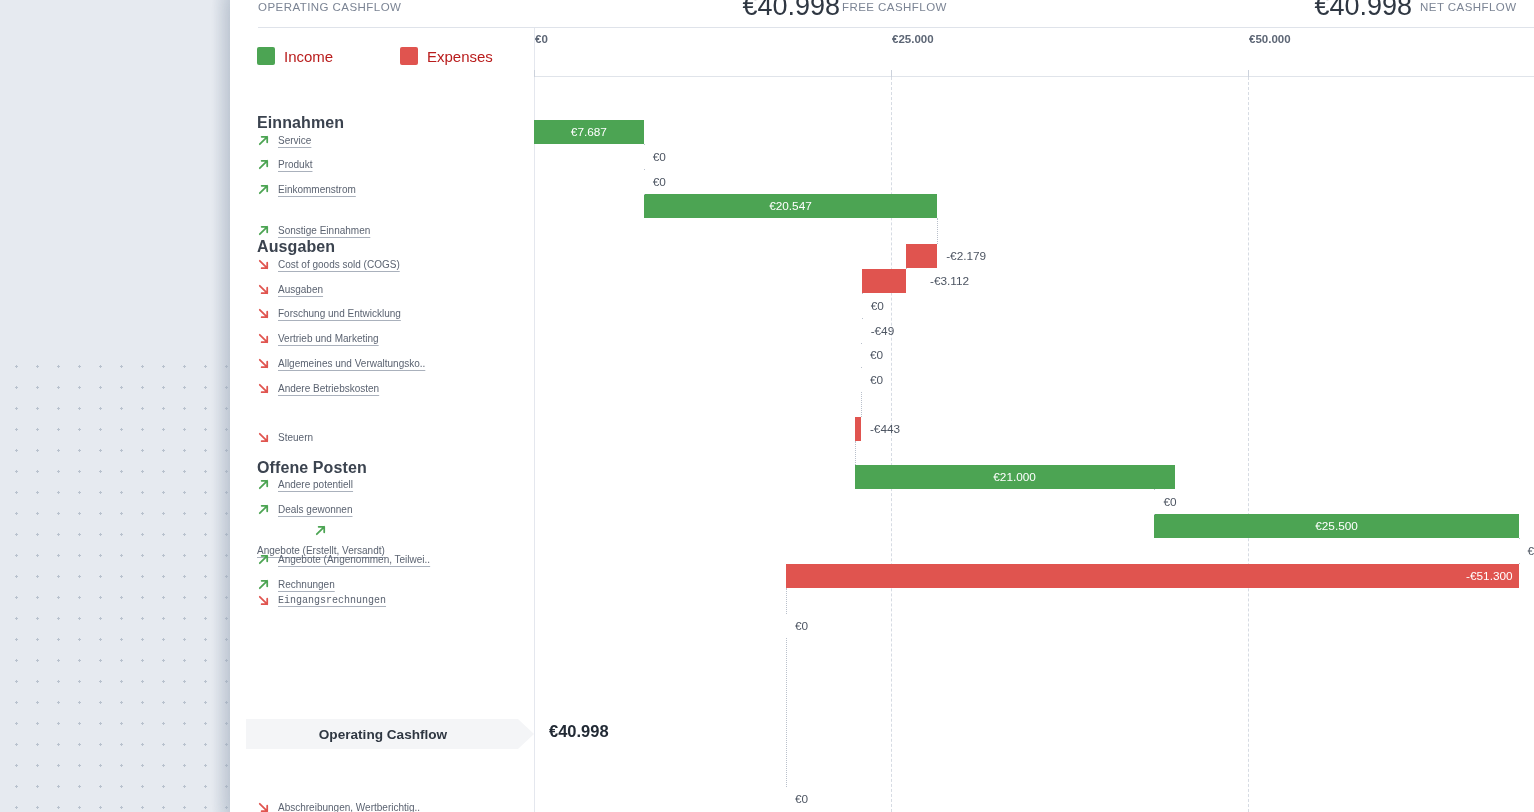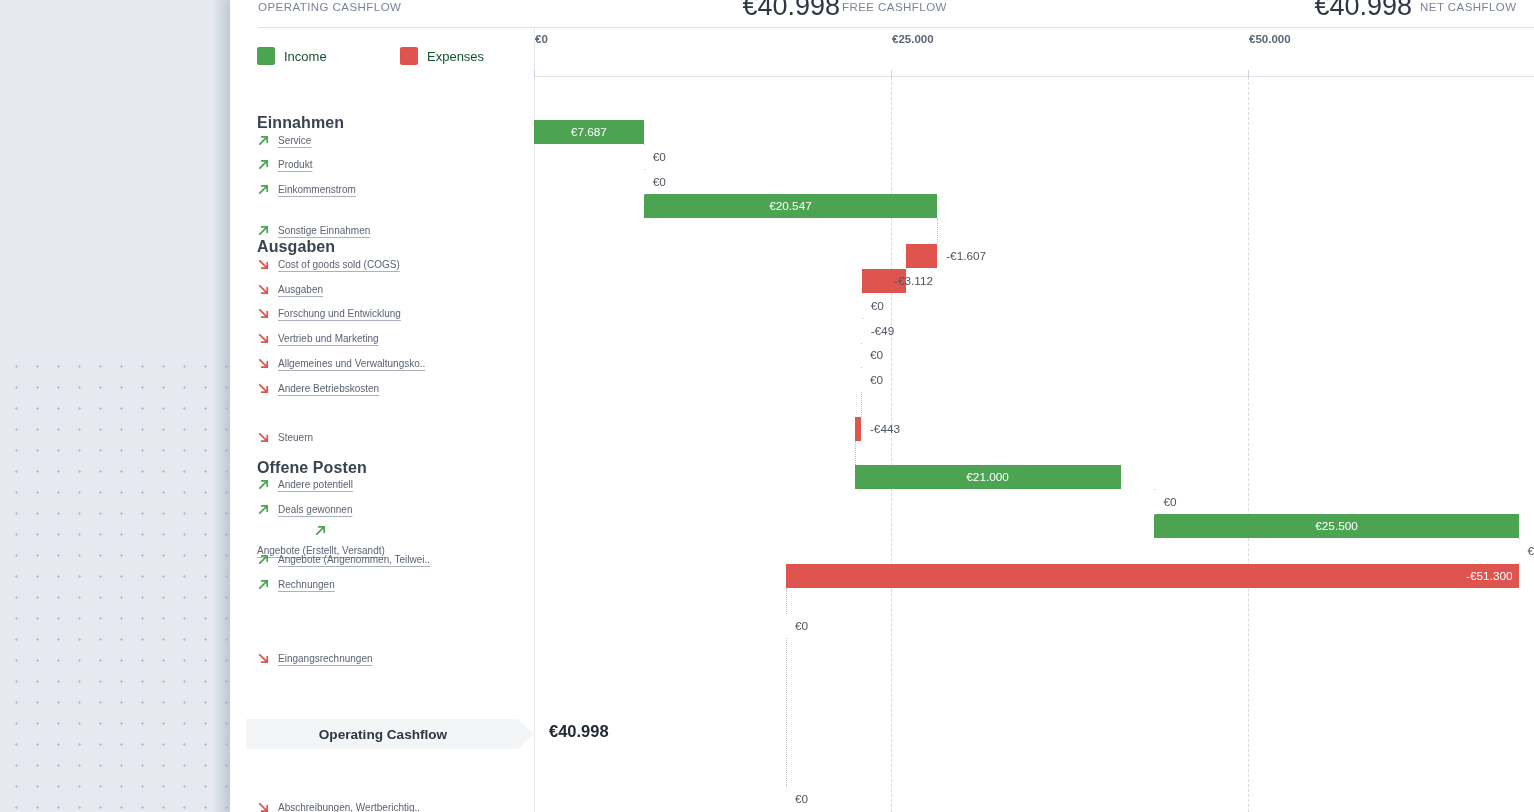--- a/index.html
+++ b/index.html
@@ -94,21 +94,21 @@
     left: 27px; top: 19px;
     width: 260px; height: 22px;
   }
   .legend-item {
     position: absolute;
     display: flex; align-items: center; gap: 9px;
   }
   .legend-item.income   { left: 0; }
   .legend-item.expenses { left: 143px; }
   .swatch { width: 18px; height: 18px; border-radius: 2px; }
-  .legend-text { font-size: 13px; color: #14532d; }
+  .legend-text { font-size: 15px; color: #b91c1c; }
 
   .grp-title {
     position: absolute;
     left: 27px;
     font-size: 16px;
     font-weight: bold;
     color: #3b434f;
     letter-spacing: .1px;
   }
   .row-item {
@@ -353,21 +353,21 @@
             <path d="M3 11 L11 3 M5 3 L11 3 L11 9" stroke="#4ca453" stroke-width="1.9" fill="none" stroke-linecap="round" stroke-linejoin="round"></path>
           </svg>
           <span class="row-label">Angebote (Angenommen, Teilwei..</span>
         </div>
         <div class="row-item" style="top: 546px;">
           <svg viewBox="0 0 14 14" class="arrow">
             <path d="M3 11 L11 3 M5 3 L11 3 L11 9" stroke="#4ca453" stroke-width="1.9" fill="none" stroke-linecap="round" stroke-linejoin="round"></path>
           </svg>
           <span class="row-label">Rechnungen</span>
         </div>
-        <div class="row-item" style="top: 620px;">
+        <div class="row-item" style="top: 562px; font-family: Liberation Mono, monospace;">
           <svg viewBox="0 0 14 14" class="arrow">
             <path d="M3 3 L11 11 M11 5 L11 11 L5 11" stroke="#e0544f" stroke-width="1.9" fill="none" stroke-linecap="round" stroke-linejoin="round"></path>
           </svg>
           <span class="row-label">Eingangsrechnungen</span>
         </div>
         <div class="row-item" style="top: 769px;">
           <svg viewBox="0 0 14 14" class="arrow">
             <path d="M3 3 L11 11 M11 5 L11 11 L5 11" stroke="#e0544f" stroke-width="1.9" fill="none" stroke-linecap="round" stroke-linejoin="round"></path>
           </svg>
           <span class="row-label plain">Abschreibungen, Wertberichtig..</span>
@@ -399,30 +399,30 @@
     <div id="bars-layer">
         <div class="bar" style="left: 0px; top: 92px; width: 109.77px; background: rgb(76, 164, 83);">
           <span class="bar-text">€7.687</span>
         </div>
         <div class="bar-text outside" style="left: 118.77px; top: 121.8px;">€0</div>
         <div class="bar-text outside" style="left: 118.77px; top: 146.6px;">€0</div>
         <div class="bar" style="left: 109.77px; top: 166.4px; width: 293.411px; background: rgb(76, 164, 83);">
           <span class="bar-text">€20.547</span>
         </div>
         <div class="bar" style="left: 372.065px; top: 216.2px; width: 31.1161px; background: rgb(224, 84, 79);"></div>
-        <div class="bar-text outside" style="left: 412.182px; top: 221.2px;">-€1.607</div>
+        <div class="bar-text outside" style="left: 412.182px; top: 221.2px;">-€2.179</div>
         <div class="bar" style="left: 327.626px; top: 241px; width: 44.4394px; background: rgb(224, 84, 79);"></div>
-        <div class="bar-text outside" style="left: 360px; top: 246px;">-€3.112</div>
+        <div class="bar-text outside" style="left: 396px; top: 246px;">-€3.112</div>
         <div class="bar-text outside" style="left: 336.626px; top: 270.8px;">€0</div>
         <div class="bar-text outside" style="left: 336.626px; top: 295.6px;">-€49</div>
         <div class="bar-text outside" style="left: 335.926px; top: 320.4px;">€0</div>
         <div class="bar-text outside" style="left: 335.926px; top: 345.2px;">€0</div>
         <div class="bar" style="left: 320.6px; top: 389px; width: 6.32604px; background: rgb(224, 84, 79);"></div>
         <div class="bar-text outside" style="left: 335.926px; top: 394px;">-€443</div>
-        <div class="bar" style="left: 320.6px; top: 436.8px; width: 266px; background: rgb(76, 164, 83);">
+        <div class="bar" style="left: 320.6px; top: 436.8px; width: 320px; background: rgb(76, 164, 83);">
           <span class="bar-text">€21.000</span>
         </div>
         <div class="bar-text outside" style="left: 629.48px; top: 466.6px;">€0</div>
         <div class="bar" style="left: 620.48px; top: 486.4px; width: 364.14px; background: rgb(76, 164, 83);">
           <span class="bar-text">€25.500</span>
         </div>
         <div class="bar-text outside" style="left: 993.62px; top: 516.2px;">€0</div>
         <div class="bar" style="left: 252.056px; top: 536px; width: 732.564px; background: rgb(224, 84, 79); justify-content: flex-end;">
           <span class="bar-text">-€51.300</span>
         </div>

